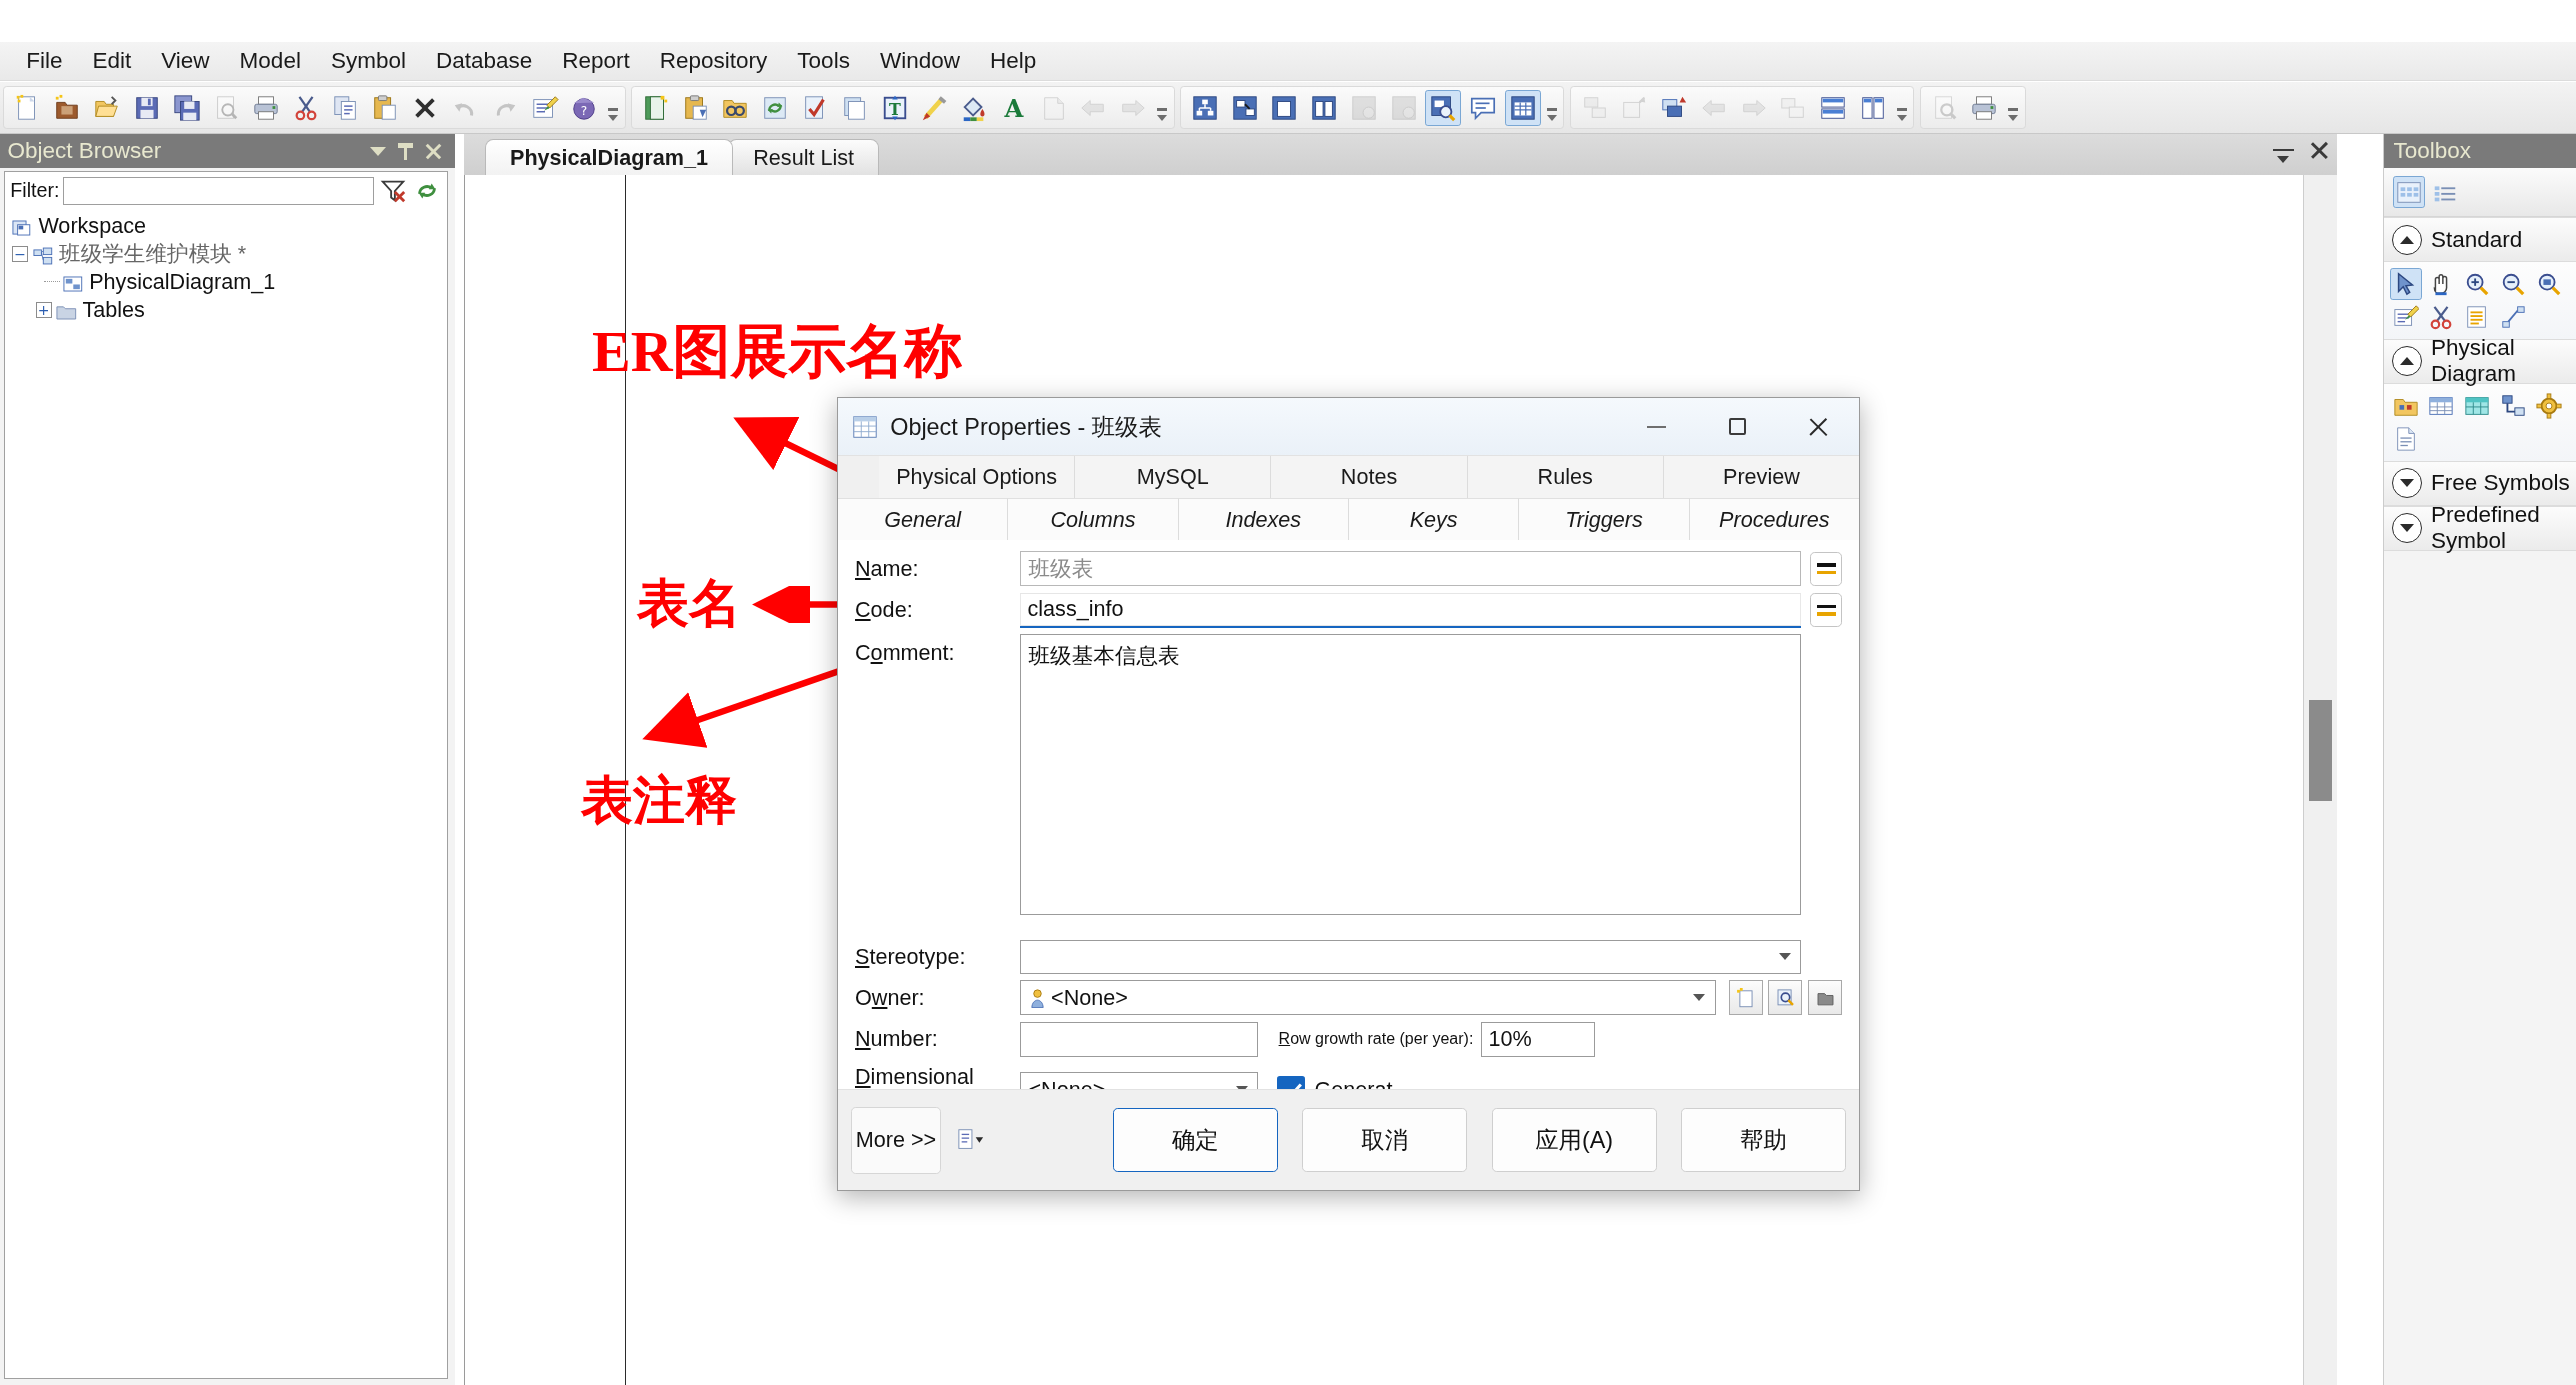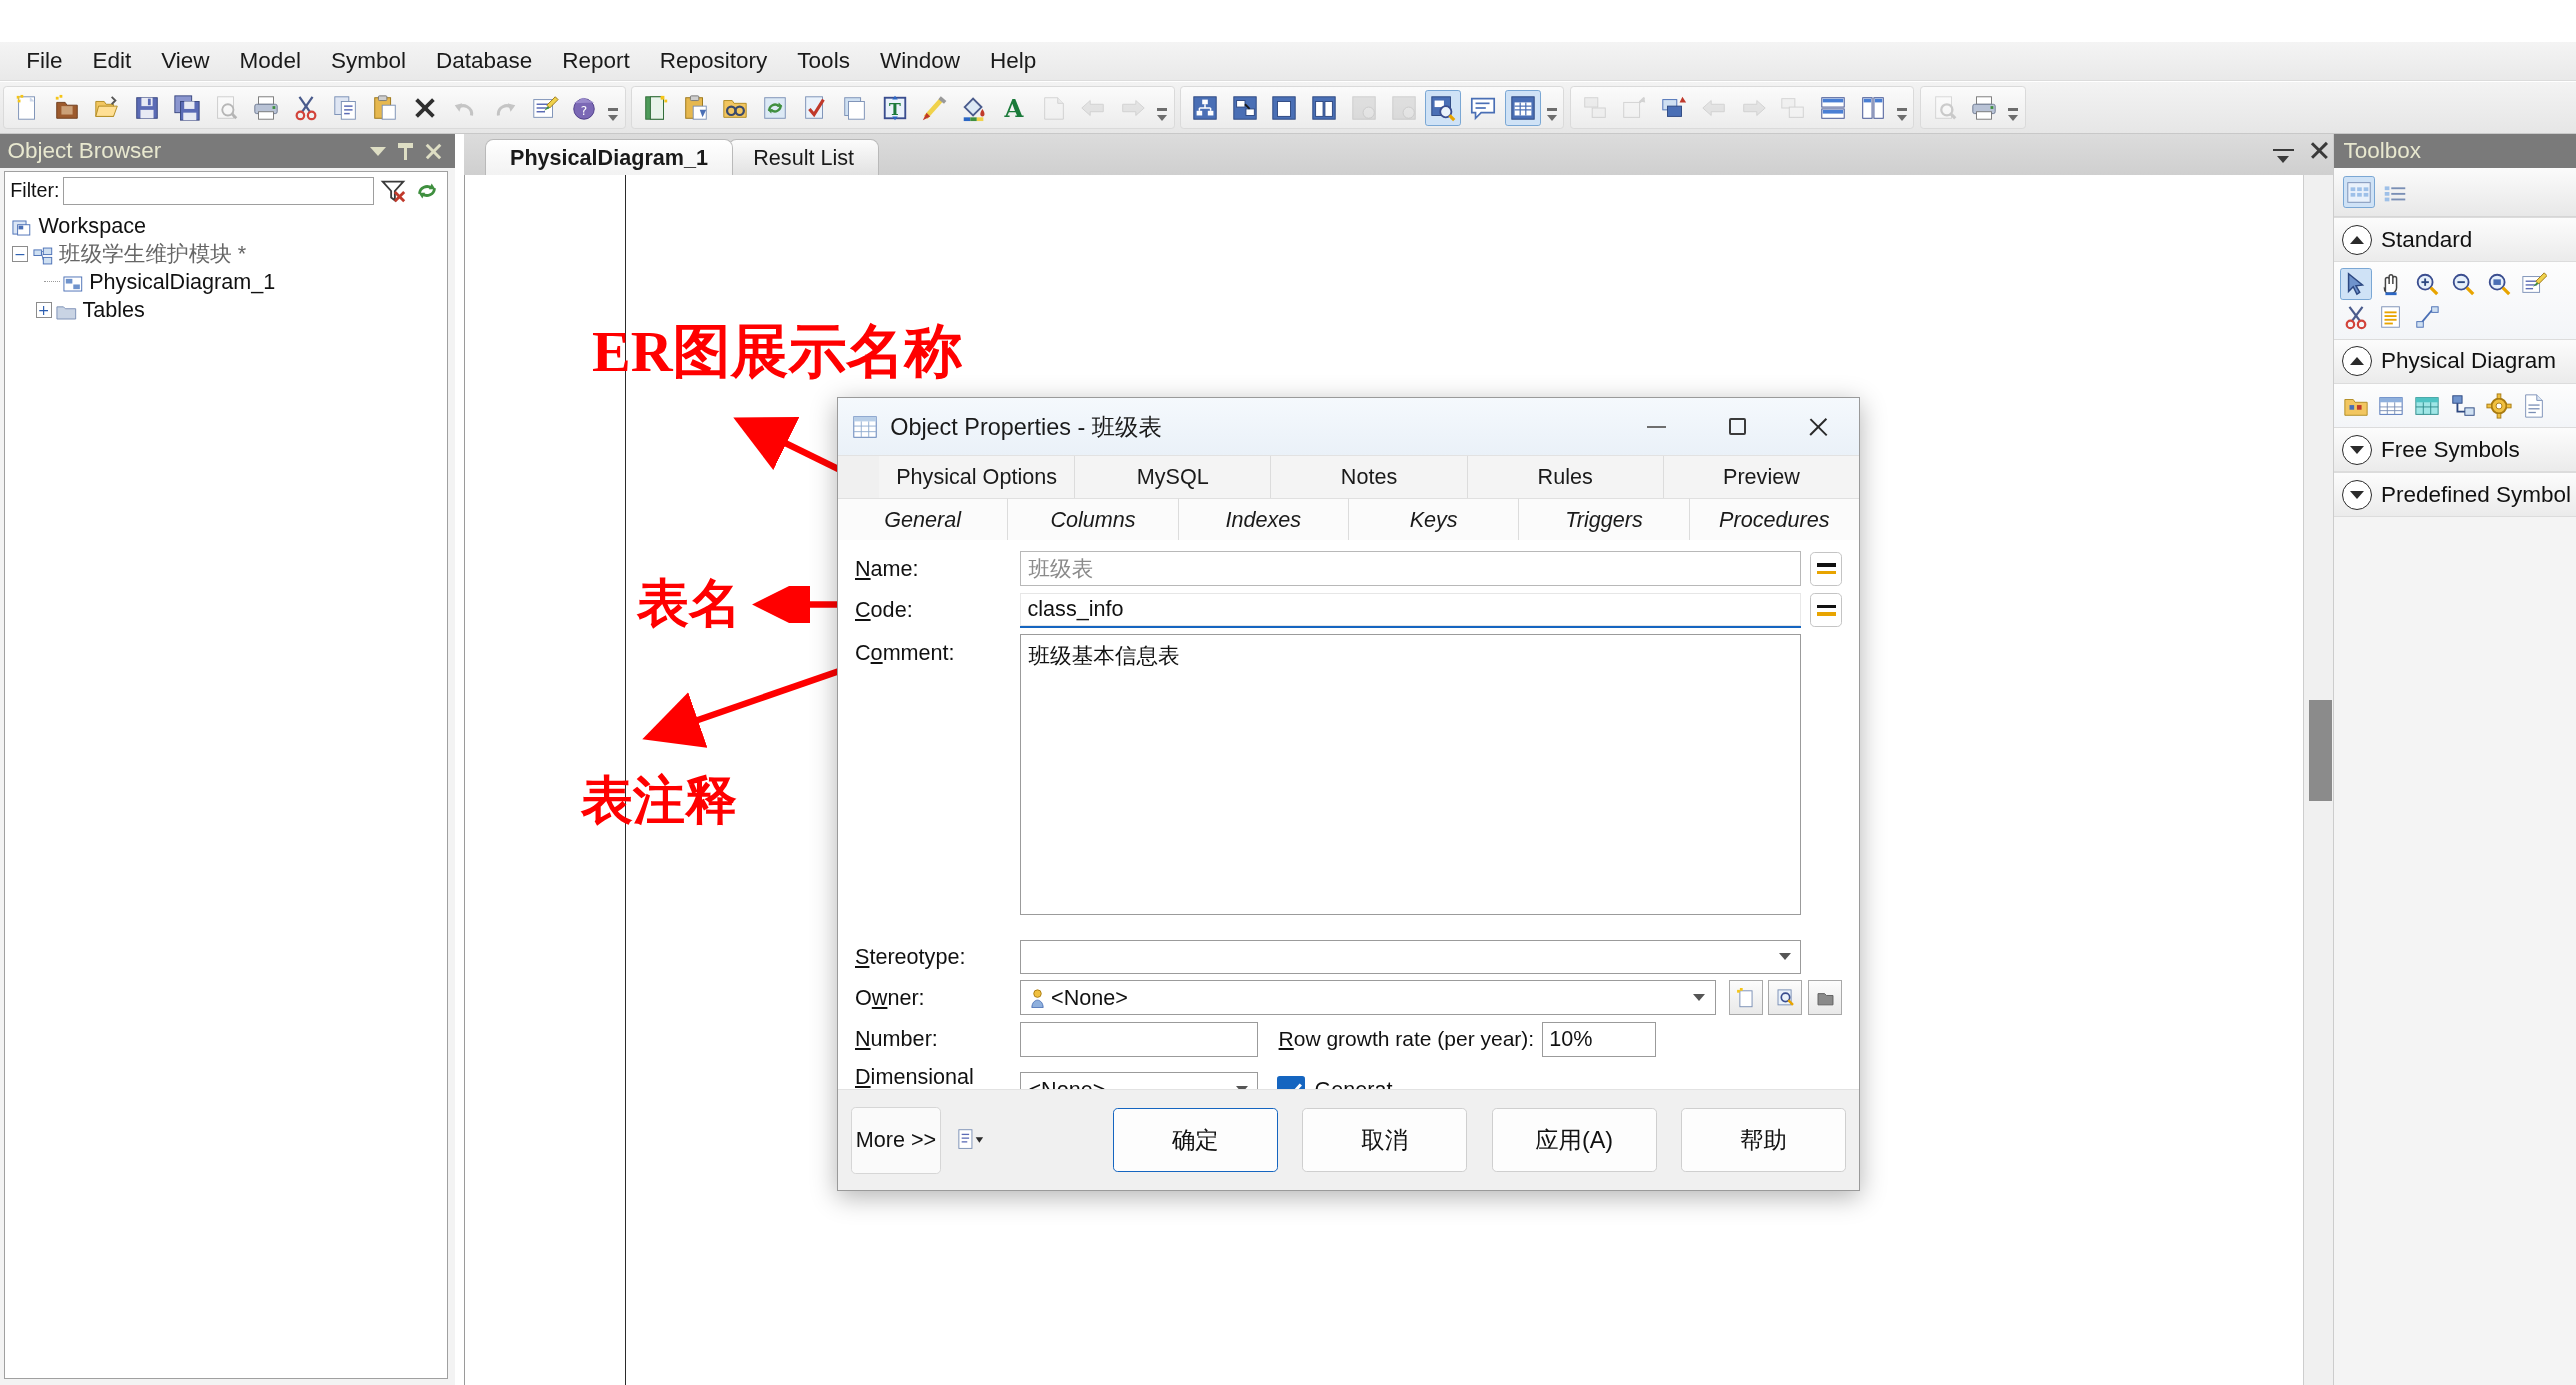--- a/index.html
+++ b/index.html
@@ -211,21 +211,21 @@
   
   .anno {
     position:absolute; color:#ff0000; font-weight:600;
     font-family:Liberation Serif, serif;
     white-space:nowrap; z-index: 40;
   }
   .arrowSvg { position:absolute; z-index:40; pointer-events:none; }
 
   
   .toolbox {
-    position:absolute; right:0; top:134px; width:243px; bottom:0;
+    position:absolute; right:0; top:134px; width:193px; bottom:0;
     background:#f4f4f4; border-left:0.9px solid #cccccc;
   }
   .tbx-caption {
     height:34px; background:#7a7a7a; color:#e8e8cf;
     display:flex;align-items:center;padding:0 9.4px;font-size:22.5px;
   }
   .tbx-toprow {
     height:49px; display:flex; align-items:center; padding-left:7.5px;
     background:linear-gradient(180deg,#fbfbfb,#e8e8e8);
     border-bottom:0.9px solid #d6d6d6;
@@ -320,21 +320,21 @@
     display:flex;align-items:center;padding-left:7.5px;font-size:21.6px;color:#111;
   }
   .ownerBox .dd{position:absolute;right:9.4px;top:13px;width:0;height:0;
     border-left:6.6px solid transparent;border-right:6.6px solid transparent;border-top:7.5px solid #555;}
   .sm3{ display:flex; margin-left:7.5px; }
   .smbtn{
     width:34px;height:35px;border:0.9px solid #a9a9a9;background:linear-gradient(180deg,#fcfcfc,#e9e9e9);
     margin-left:5.6px;display:flex;align-items:center;justify-content:center;
   }
   .numIn{ width:238px;height:35px;border:0.9px solid #9b9b9b;background:#fff;}
-  .rgrLabel{ font-size:21px;color:#111;margin-left:20.6px;white-space:nowrap;}
+  .rgrLabel{ font-size:16px;color:#111;margin-left:20.6px;white-space:nowrap;}
   .rgrIn{ width:114px;height:35px;border:0.9px solid #9b9b9b;background:#fff;
     font-size:21.6px;color:#111;padding:0 6.6px;display:flex;align-items:center;margin-left:7.5px;}
   .dimBox{ width:238px;height:35px;border:0.9px solid #9b9b9b;background:#fff;position:relative;
     display:flex;align-items:center;padding-left:7.5px;font-size:21.6px;color:#111;}
   .dimBox .dd{position:absolute;right:9.4px;top:13px;width:0;height:0;
     border-left:6.6px solid transparent;border-right:6.6px solid transparent;border-top:7.5px solid #555;}
   .chk{ width:28px;height:28px;background:#1565c0;border-radius:2.8px;margin-left:19px;
     display:flex;align-items:center;justify-content:center;flex:none;}
   .chk::after{content:"";width:8.4px;height:15px;border:solid #fff;border-width:0 3.3px 3.3px 0;transform:rotate(42deg) translateY(-1.9px);}
   .chklabel{ font-size:21.6px;color:#111;margin-left:9.4px;white-space:nowrap;}

